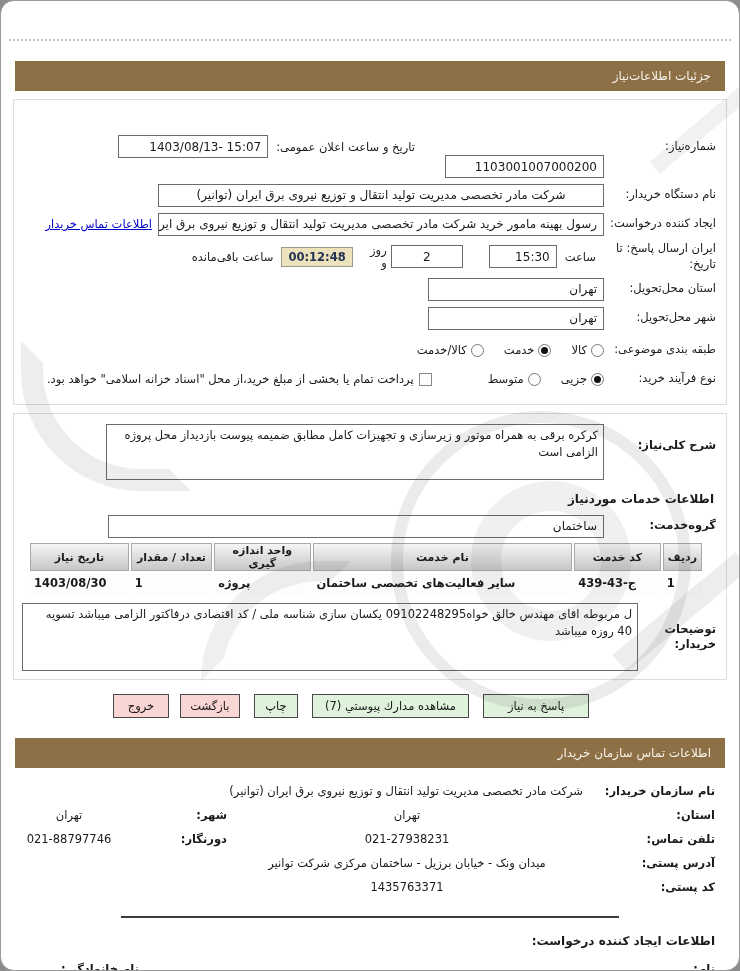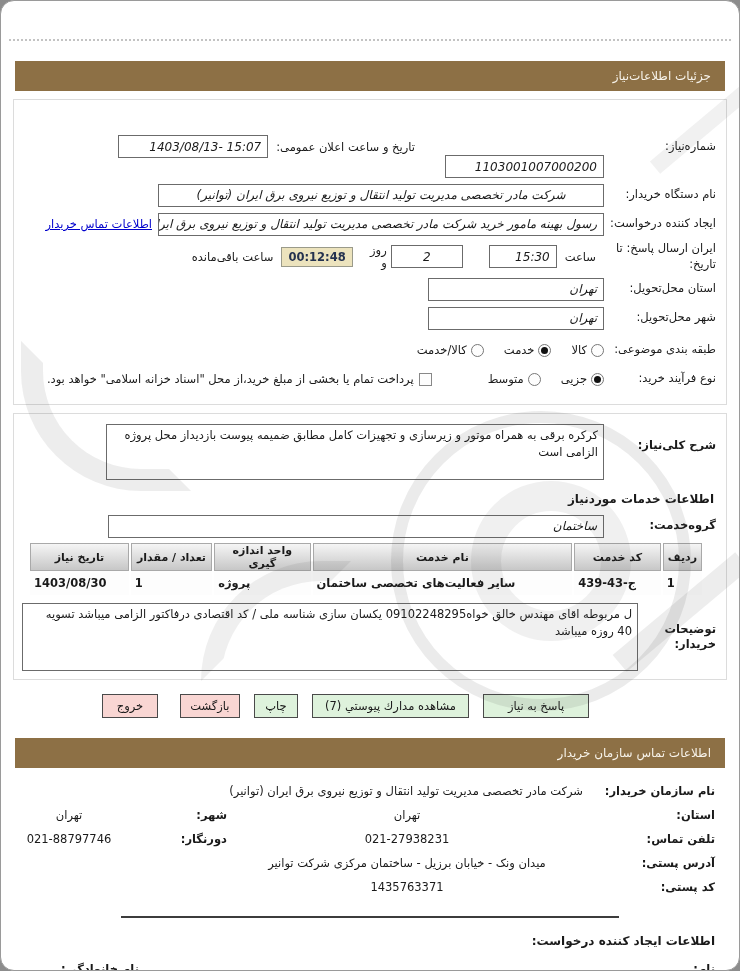--- a/index.html
+++ b/index.html
@@ -40,21 +40,21 @@
   }
   .frow { display:flex; align-items:center; margin:5px 0; min-height:24px; }
   .flabel { width:112px; flex:none; text-align:right; font-size:11.5px; line-height:1.35; }
   .inp {
     border:1px solid #6b6b6b;
     background:#fff;
     height:23px;
     display:flex; align-items:center;
     padding:0 6px;
     font-size:12px;
-    overflow:hidden; white-space:nowrap;font-style:italic;
+    overflow:hidden; white-space:nowrap;
   }
   .ltr { direction:ltr; unicode-bidi:embed; }
   .w-need { width:159px;margin-top:40px; }
   .w-date { width:150px; margin-left:8px; }
   .w-wide { width:446px; }
   .w-time { width:68px; }
   .w-days { width:72px; justify-content:center; }
   .w-city { width:176px; }
   .lbl-mid { margin:0 8px; font-size:11.5px; }
   .countdown {
@@ -105,21 +105,21 @@
   .col-row{width:38px}.col-code{width:88px}.col-name{width:272px}.col-unit{width:100px}.col-qty{width:84px}.col-need{width:100px}
   .btn-row { display:flex; align-items:center; margin:14px 150px 0 0; }
   .btn {
     height:24px; border:1px solid #4a4a4a;
     display:flex; align-items:center; justify-content:center;
     padding:0 12px; font-size:11.5px; cursor:pointer;
     margin-left:14px; white-space:nowrap;
   }
   .btn.green { background:#def2dc; }
   .btn.pink  { background:#f9d6d3; }
-  .btn.gap { margin-left:22px; }
+  .btn.gap { margin-left:11px; }
   .contact { margin:16px 24px 0 24px; }
   .cgrid {
     display:grid;
     grid-template-columns:128px 360px 88px 140px;
     row-gap:10px; align-items:center;
   }
   .clabel { font-weight:bold; font-size:11.5px; text-align:right; }
   .cvalue { font-size:11.5px; text-align:center; }
   .cvalue.right { text-align:right; padding-right:4px; }
   .hr-line { border-top:2px solid #3c3c3c; margin:22px 120px 0 120px; }

